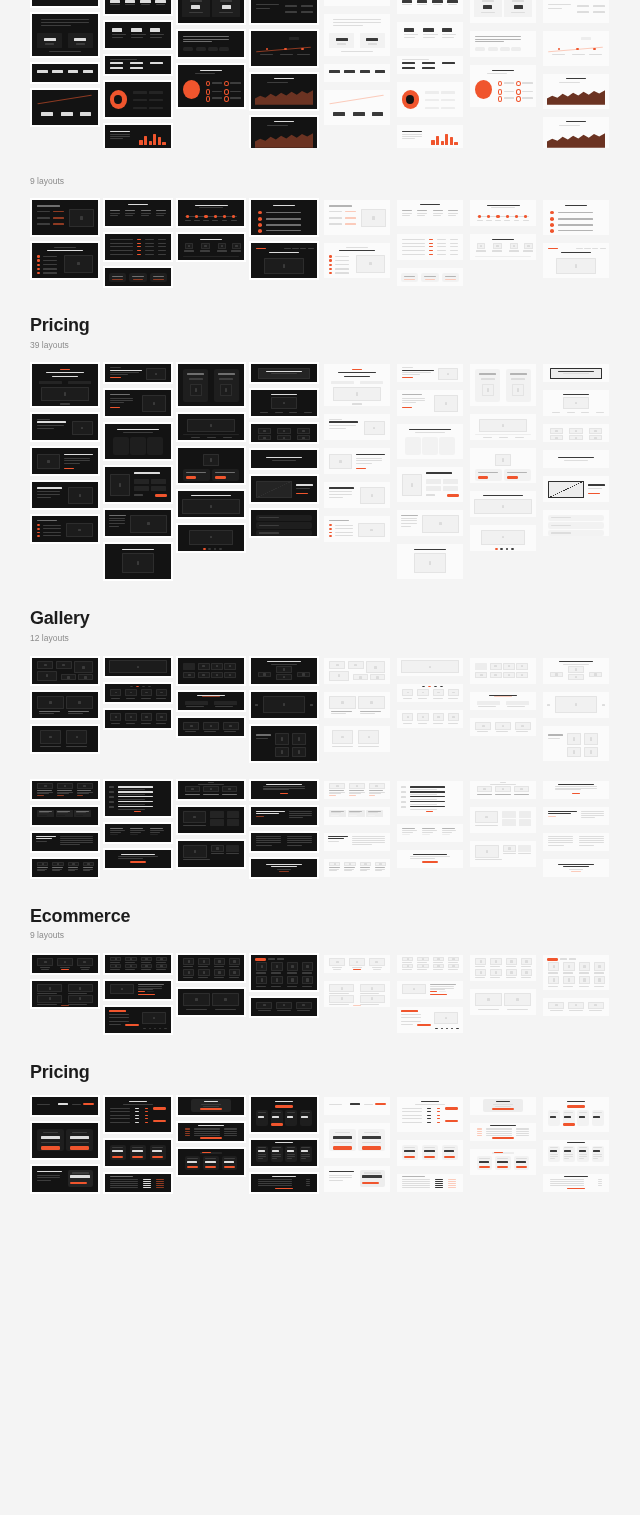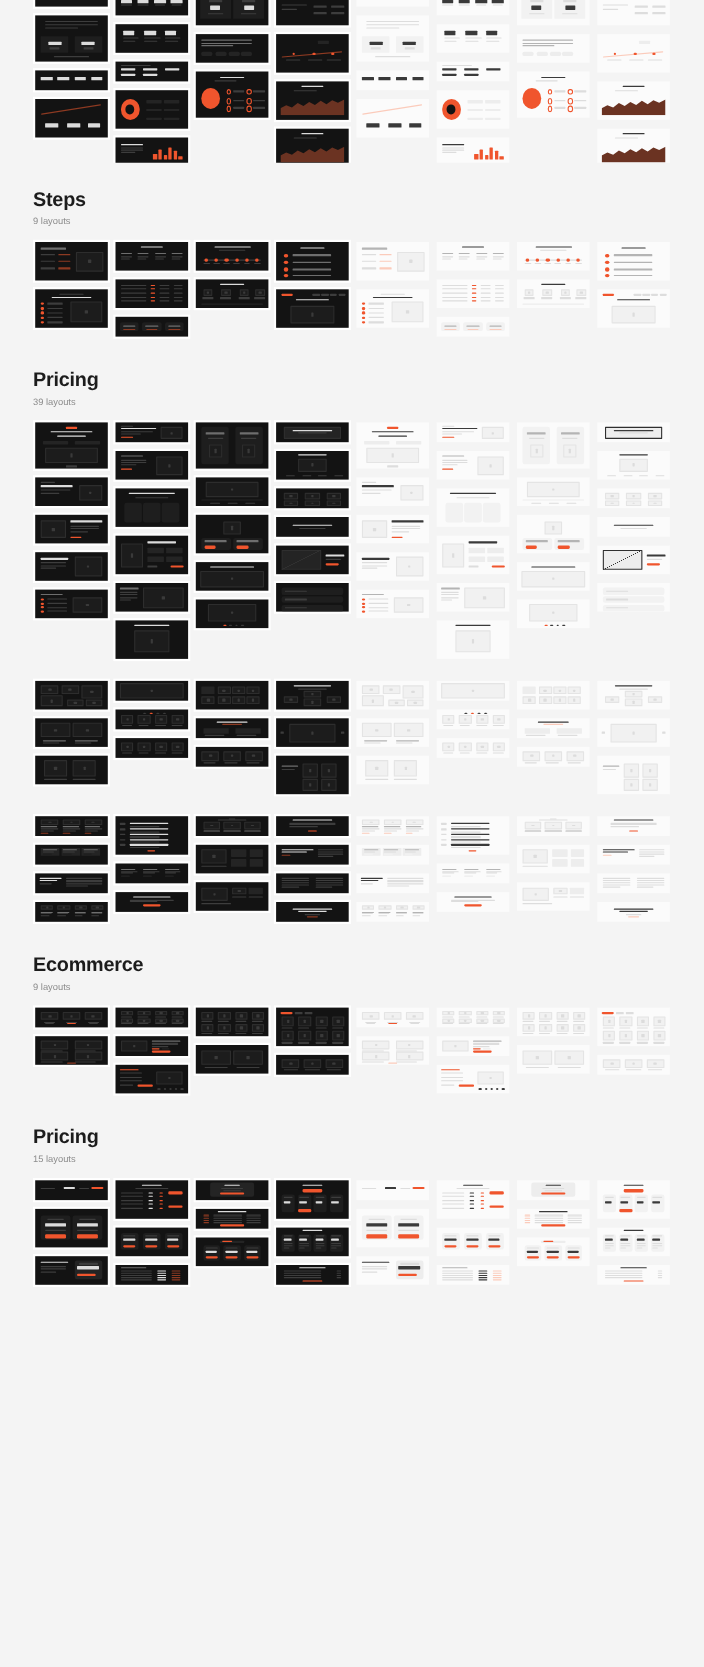--- a/index.html
+++ b/index.html
@@ -489,21 +489,20 @@
               <div class="r t3" style="left:24%;top:22%;width:32.24%;height:1.6%;"></div>
               <div class="r" style="left:6%;top:40%;width:88%;height:48%;background:#6b3322;clip-path:polygon(0% 62%,9% 46%,18% 58%,27% 34%,36% 50%,45% 28%,54% 44%,63% 22%,72% 40%,81% 18%,90% 32%,100% 14%,100% 100%,0% 100%);"></div>
             </div>
           </div>
         </div>
       </div>
   </div>
 
   <div class="section">
     <div class="section-head sp-top">
-      <div class="section-title">Steps</div>
       <div class="section-count">9 layouts</div>
     </div>
     <div class="grid sp-grid" id="grid-steps" style="height: 94px;">
         <div class="col c0">
           <div class="card dark h-md">
             <div class="inner">
               <div class="r t2" style="left:8%;top:14%;width:34%;height:5%;"></div>
               <div class="r t3" style="left:8%;top:30%;width:20%;height:4%;"></div>
               <div class="r acs" style="left:32%;top:30%;width:16%;height:4%;"></div>
               <div class="r t3" style="left:8%;top:48%;width:20%;height:4%;"></div>
@@ -1296,20 +1295,24 @@
               <div class="r t3" style="left:12%;top:54%;width:30%;height:5%;"></div>
               <div class="r box" style="left:8%;top:76%;width:84%;height:24%;border-radius:2px;"></div>
               <div class="r t3" style="left:12%;top:84%;width:30%;height:5%;"></div>
             </div>
           </div>
         </div>
       </div>
   </div>
 
   <div class="section">
+    <div class="section-head sp-top">
+      <div class="section-title">Gallery</div>
+      <div class="section-count">12 layouts</div>
+    </div>
     <div class="grid sp-grid" id="grid-gallery" style="height: 111px;">
         <div class="col c0">
           <div class="card dark h-sm">
             <div class="inner">
               <div class="r ph" style="left:8%;top:14%;width:24%;height:30%;"></div>
               <div class="gly" style="left:18%;top:24%;width:4%;height:10%;"></div>
               <div class="r ph" style="left:36%;top:14%;width:24%;height:30%;"></div>
               <div class="gly" style="left:46%;top:24%;width:4%;height:10%;"></div>
               <div class="r ph" style="left:64%;top:14%;width:28%;height:46%;"></div>
               <div class="gly" style="left:76%;top:32%;width:4%;height:10%;"></div>
@@ -2423,21 +2426,20 @@
               <div class="r t3" style="left:70%;top:70%;width:20%;height:4%;"></div>
             </div>
           </div>
         </div>
       </div>
   </div>
 
   <div class="section">
     <div class="section-head sp-top">
       <div class="section-title">Pricing</div>
-      <div class="section-count">15 layouts</div>
     </div>
     <div class="grid sp-grid" id="grid-pricing" style="height: 103px;">
         <div class="col c0">
           <div class="card dark h-xs">
             <div class="inner">
               <div class="r t3" style="left:8%;top:40%;width:20%;height:5%;"></div>
               <div class="r t1" style="left:40%;top:34%;width:14%;height:12%;"></div>
               <div class="r t3" style="left:60%;top:40%;width:14%;height:5%;"></div>
               <div class="r btn" style="left:78%;top:34%;width:16%;height:12%;"></div>
             </div>

